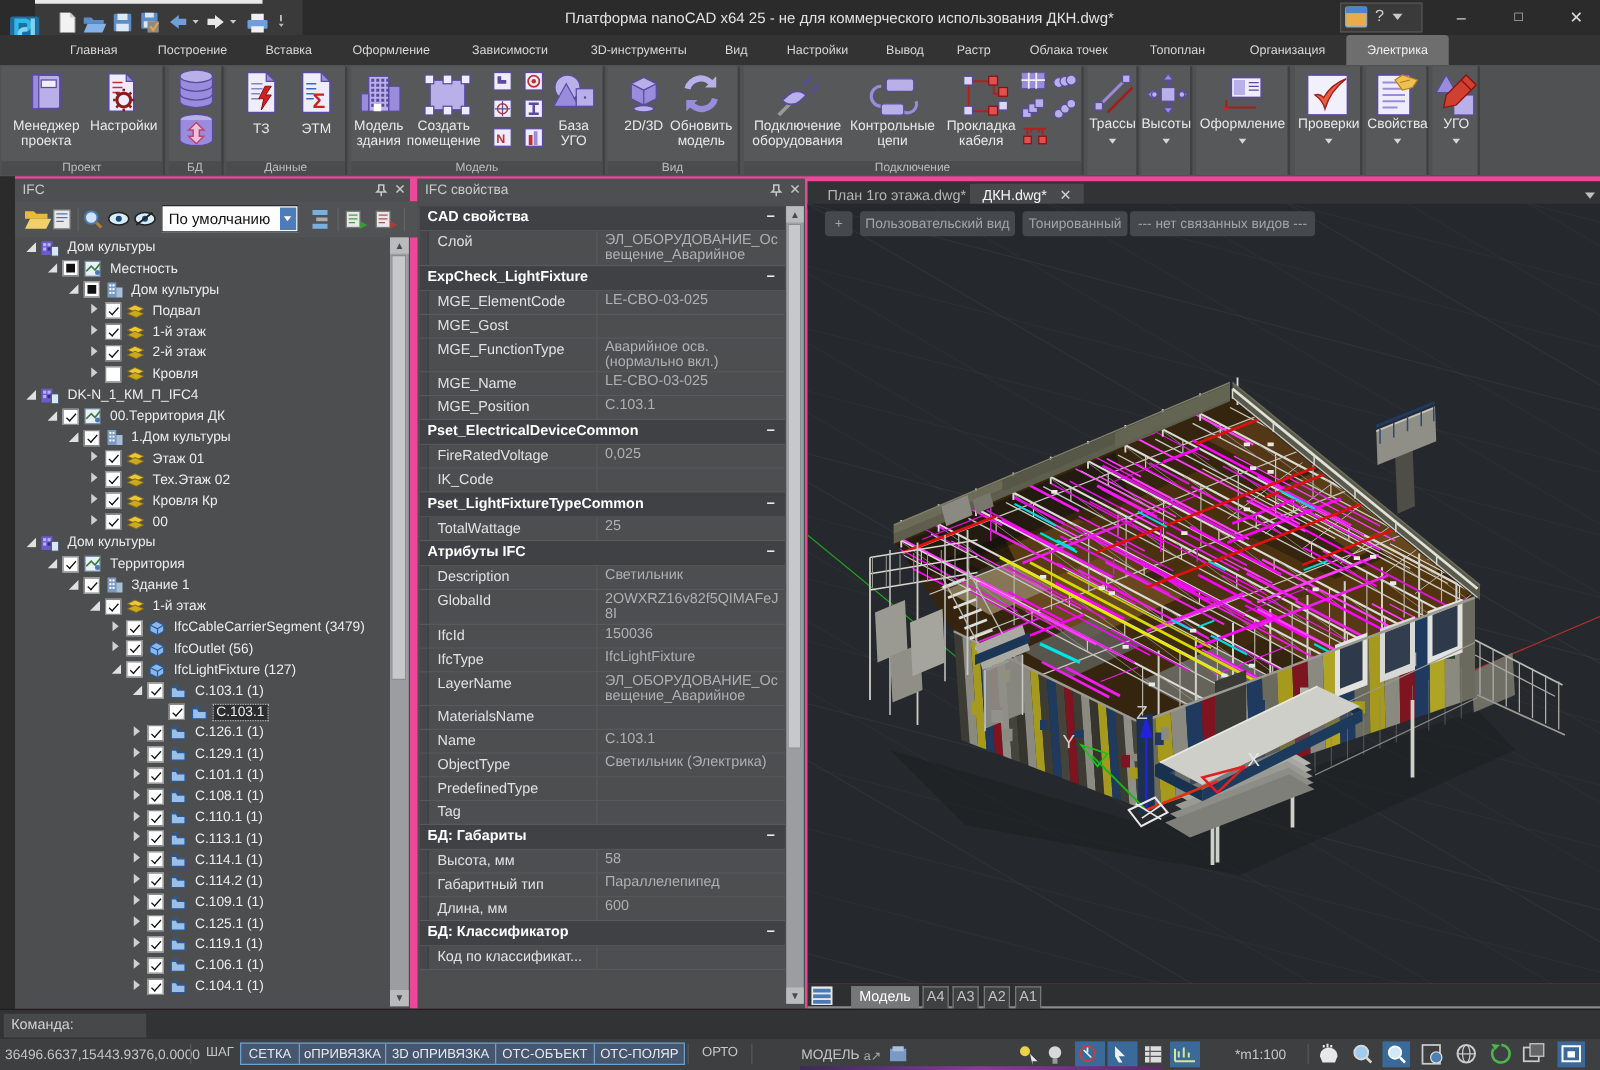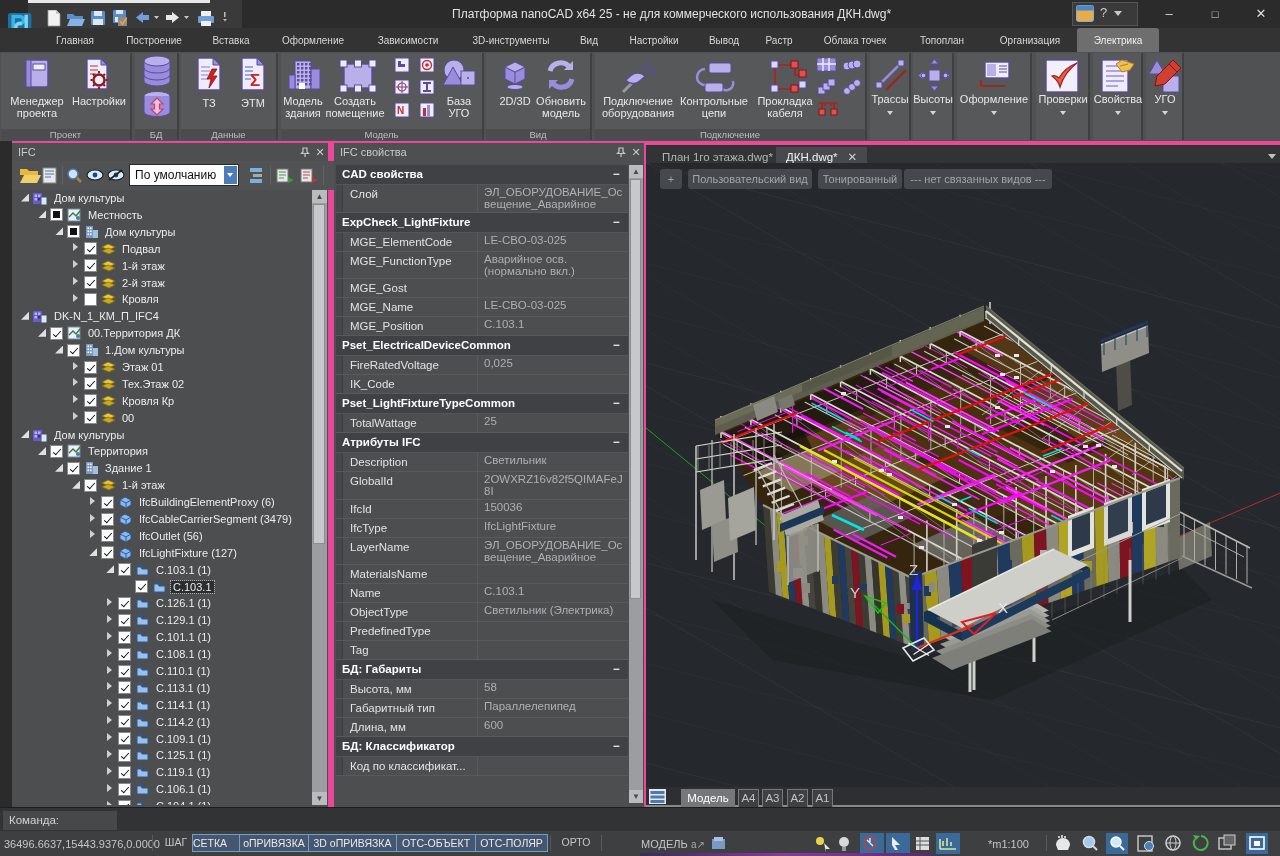--- a/index.html
+++ b/index.html
@@ -578,24 +578,20 @@
                 <rect x="6" y="8.5" width="1.6" height="1.6"></rect>
               </g>
             </svg></span><span class="tlabel">Здание 1</span></div>
         <div class="trow" style="padding-left:57px"><span class="texp open"></span><span class="tcb on"></span><span class="ticon"><svg width="15" height="14" viewBox="0 0 15 14">
               <path d="M1 5 l6 -3 l7 3 l-6 3 z" fill="#e8c93d" stroke="#8a6a10" stroke-width="0.8"></path>
               <path d="M1 9 l6 -3 l7 3 l-6 3 z" fill="#c9a920" stroke="#8a6a10" stroke-width="0.8"></path>
             </svg></span><span class="tlabel">1-й этаж</span></div>
         <div class="trow" style="padding-left:74px"><span class="texp closed"></span><span class="tcb on"></span><span class="ticon"><svg width="15" height="14" viewBox="0 0 15 14">
               <path d="M2 5 l5 -3 l6 3 v5 l-5 3 l-6 -3 z" fill="#8ab8e8" stroke="#2a5a9a"></path>
               <path d="M2 5 l6 3 l5 -3 M8 8 v5" stroke="#2a5a9a" fill="none"></path>
-            </svg></span><span class="tlabel">IfcBuildingElementProxy (6)</span></div>
-        <div class="trow" style="padding-left:74px"><span class="texp closed"></span><span class="tcb on"></span><span class="ticon"><svg width="15" height="14" viewBox="0 0 15 14">
-              <path d="M2 5 l5 -3 l6 3 v5 l-5 3 l-6 -3 z" fill="#8ab8e8" stroke="#2a5a9a"></path>
-              <path d="M2 5 l6 3 l5 -3 M8 8 v5" stroke="#2a5a9a" fill="none"></path>
             </svg></span><span class="tlabel">IfcCableCarrierSegment (3479)</span></div>
         <div class="trow" style="padding-left:74px"><span class="texp closed"></span><span class="tcb on"></span><span class="ticon"><svg width="15" height="14" viewBox="0 0 15 14">
               <path d="M2 5 l5 -3 l6 3 v5 l-5 3 l-6 -3 z" fill="#8ab8e8" stroke="#2a5a9a"></path>
               <path d="M2 5 l6 3 l5 -3 M8 8 v5" stroke="#2a5a9a" fill="none"></path>
             </svg></span><span class="tlabel">IfcOutlet (56)</span></div>
         <div class="trow" style="padding-left:74px"><span class="texp open"></span><span class="tcb on"></span><span class="ticon"><svg width="15" height="14" viewBox="0 0 15 14">
               <path d="M2 5 l5 -3 l6 3 v5 l-5 3 l-6 -3 z" fill="#8ab8e8" stroke="#2a5a9a"></path>
               <path d="M2 5 l6 3 l5 -3 M8 8 v5" stroke="#2a5a9a" fill="none"></path>
             </svg></span><span class="tlabel">IfcLightFixture (127)</span></div>
         <div class="trow" style="padding-left:91px"><span class="texp open"></span><span class="tcb on"></span><span class="ticon"><svg width="15" height="14" viewBox="0 0 15 14">
@@ -678,29 +674,29 @@
           <div class="pgut"></div>
           <div class="pkey">Слой</div>
           <div class="pval">ЭЛ_ОБОРУДОВАНИЕ_Ос вещение_Аварийное</div>
         </div>
         <div class="prow psec">ExpCheck_LightFixture<span class="minus">−</span></div>
         <div class="prow pitem">
           <div class="pgut"></div>
           <div class="pkey">MGE_ElementCode</div>
           <div class="pval">LE-CBO-03-025</div>
         </div>
+        <div class="prow pitem">
+          <div class="pgut"></div>
+          <div class="pkey">MGE_Gost</div>
+          <div class="pval"></div>
+        </div>
         <div class="prow pitem" style="height:27.5px;overflow:hidden">
           <div class="pgut"></div>
           <div class="pkey">MGE_FunctionType</div>
           <div class="pval">Аварийное осв.<br>(нормально вкл.)</div>
-        </div>
-        <div class="prow pitem">
-          <div class="pgut"></div>
-          <div class="pkey">MGE_Gost</div>
-          <div class="pval"></div>
         </div>
         <div class="prow pitem">
           <div class="pgut"></div>
           <div class="pkey">MGE_Name</div>
           <div class="pval">LE-CBO-03-025</div>
         </div>
         <div class="prow pitem">
           <div class="pgut"></div>
           <div class="pkey">MGE_Position</div>
           <div class="pval">C.103.1</div>
@@ -1461,21 +1457,21 @@
 
 <div id="cmdline">
     <div id="cmdchip">Команда:</div>
   </div>
 
 <div class="abs" style="left:640px;top:853px;width:290px;height:3px;background:linear-gradient(to right,#3a2a5a,#8a3a9a,#5a2a6a);z-index:5"></div>
 <div id="statusbar">
     <div class="stxt" style="left:4px;top:7px">36496.6637,15443.9376,0.0000</div>
     <div class="sbtn" style="left:159px;width:34px">ШАГ</div>
     <div class="abs" style="left:192px;top:3px;height:18px;border:1px solid #6f9fc8;background:#45566e;display:flex">
-      <div style="width:47px;border-right:1px solid #6f9fc8;color:#e8eaed;font-size:10.5px;line-height:16px;">СЕТКА</div>
+      <div style="width:47px;border-right:1px solid #6f9fc8;color:#e8eaed;font-size:10.5px;line-height:16px;text-align:center">СЕТКА</div>
       <div style="width:69px;border-right:1px solid #6f9fc8;color:#e8eaed;font-size:10.5px;line-height:16px;text-align:center">оПРИВЯЗКА</div>
       <div style="width:88px;border-right:1px solid #6f9fc8;color:#e8eaed;font-size:10.5px;line-height:16px;text-align:center">3D оПРИВЯЗКА</div>
       <div style="width:79px;border-right:1px solid #6f9fc8;color:#e8eaed;font-size:10.5px;line-height:16px;text-align:center">ОТС-ОБЪЕКТ</div>
       <div style="width:71px;color:#e8eaed;font-size:10.5px;line-height:16px;text-align:center">ОТС-ПОЛЯР</div>
     </div>
     <div class="sbtn" style="left:553px;width:46px">ОРТО</div>
     <div class="ssep" style="left:152px"></div>
     <div class="ssep" style="left:550px"></div>
     <div class="ssep" style="left:601px"></div>
     <div class="stxt" style="left:641px;top:7px">МОДЕЛЬ</div>

